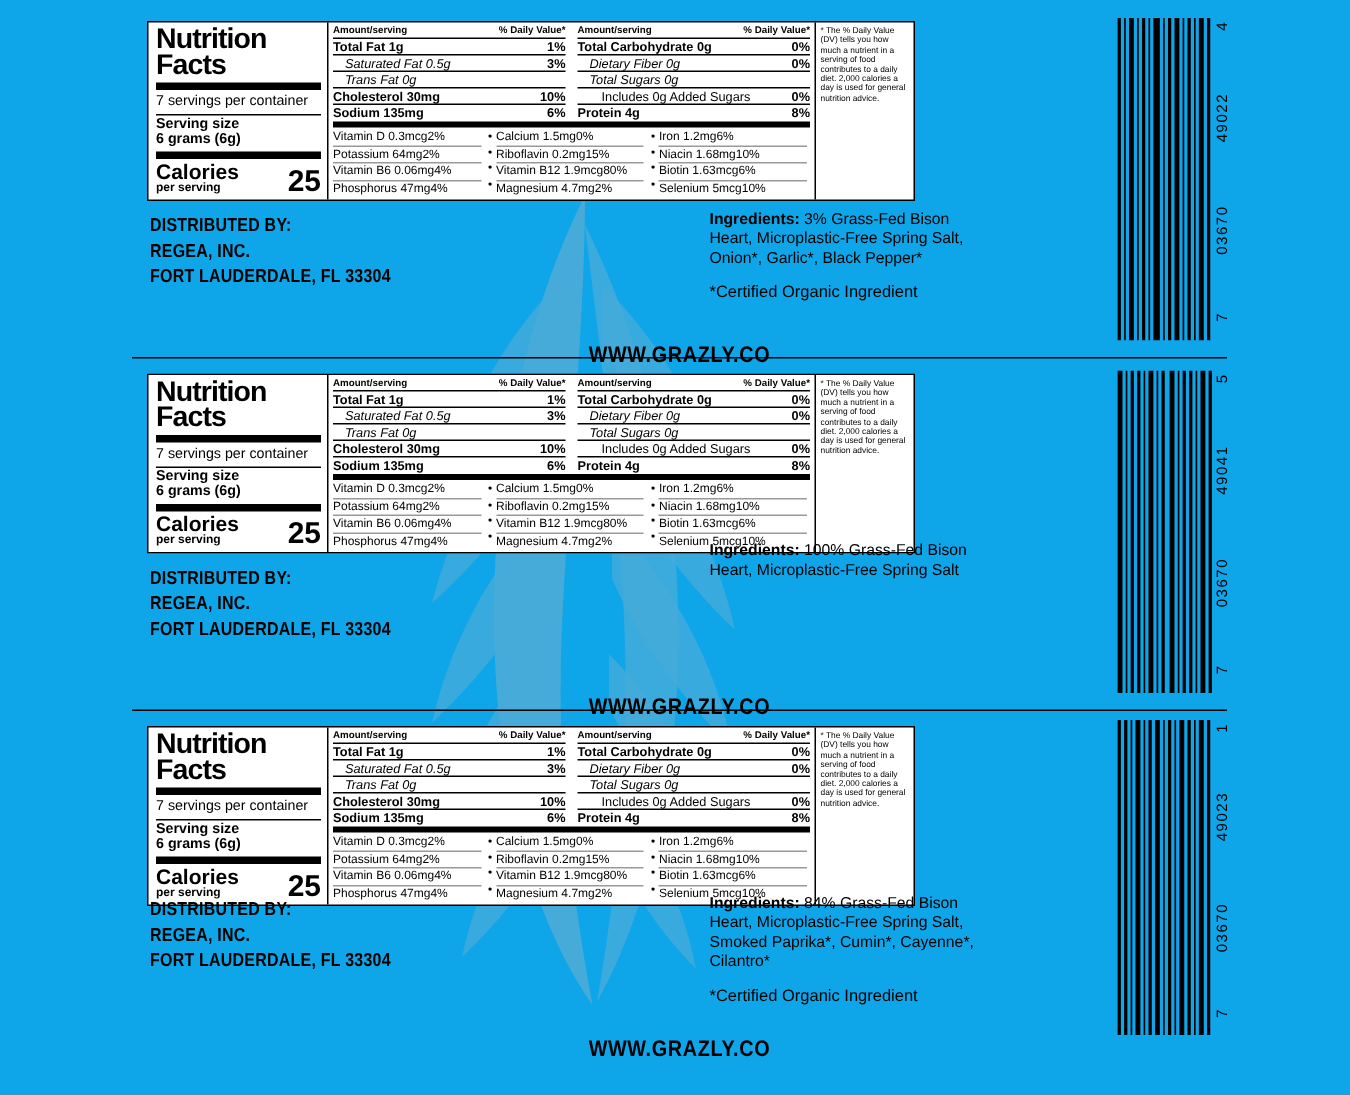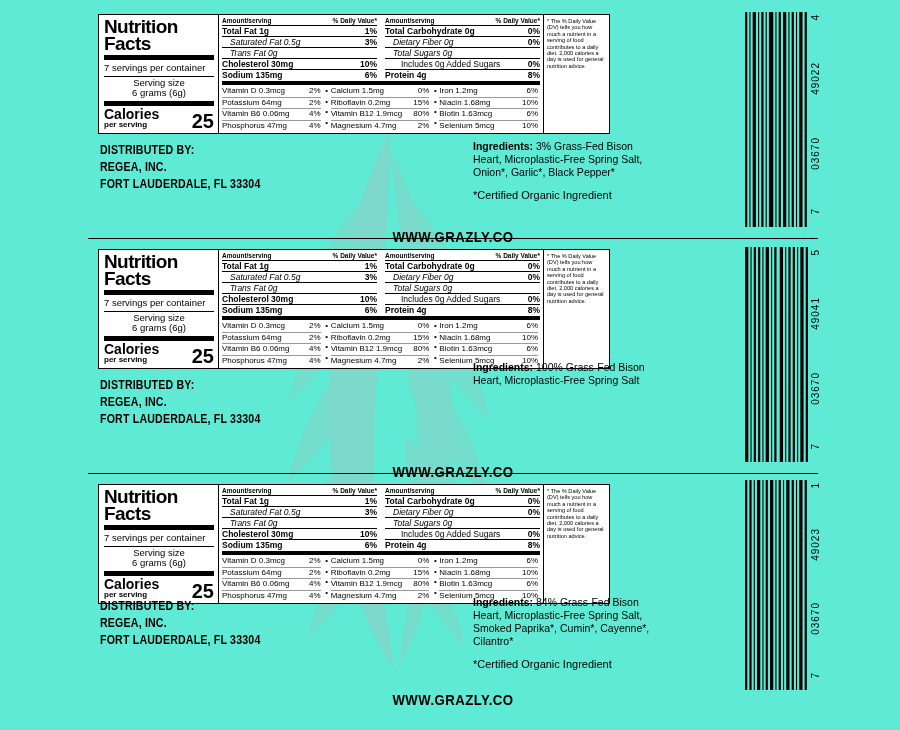--- a/index.html
+++ b/index.html
@@ -4,21 +4,21 @@
 <style>
   html, body {
     margin: 0;
     padding: 0;
     background: #ffffff;
   }
   #page {
     position: relative;
     width: 900px;
     height: 730px;
-    background: #5eead4;
+    background: #0ea5e9;
     overflow: hidden;
     font-family: "Liberation Sans", sans-serif;
     color: #000;
   }
   
   .bg-art {
     position: absolute;
     left: 230px;
     top: 120px;
     width: 330px;
@@ -63,23 +63,22 @@
     margin: 3px 0 2px 0;
   }
   .nf-servings {
     font-size: 9.5px;
     line-height: 11px;
     padding-bottom: 2px;
   }
   .nf-rule-thin { border-top: 1px solid #000; margin: 1px 0; }
   .nf-serving-size {
     font-size: 9.5px;
-    font-weight: normal;
+    font-weight: bold;
     line-height: 10px;
-    text-align: center;
   }
   .nf-cal-row {
     display: flex;
     align-items: flex-end;
     justify-content: space-between;
     margin-top: 2px;
   }
   .nf-cal-label {
     font-size: 14px;
     font-weight: bold;
@@ -129,21 +128,20 @@
     padding-top: 1px;
     display: flex;
     font-size: 8px;
   }
   .vit-col {
     flex: 1;
     padding-right: 2px;
   }
   .vit-row {
     display: flex;
-    justify-content: space-between;
     line-height: 10.5px;
     border-bottom: 0.5px solid #999;
   }
   .vit-row:last-child { border-bottom: none; }
   .vit-sep {
     width: 8px;
     text-align: center;
     line-height: 10.5px;
   }
   .vit-name { white-space: nowrap; }

